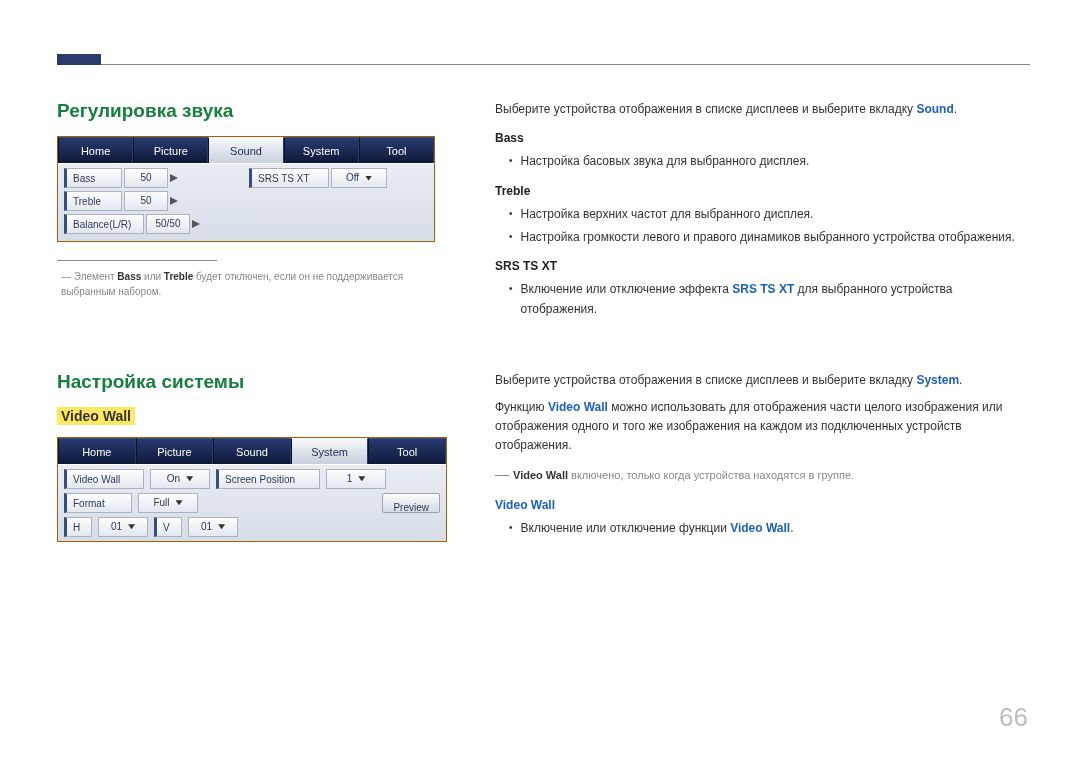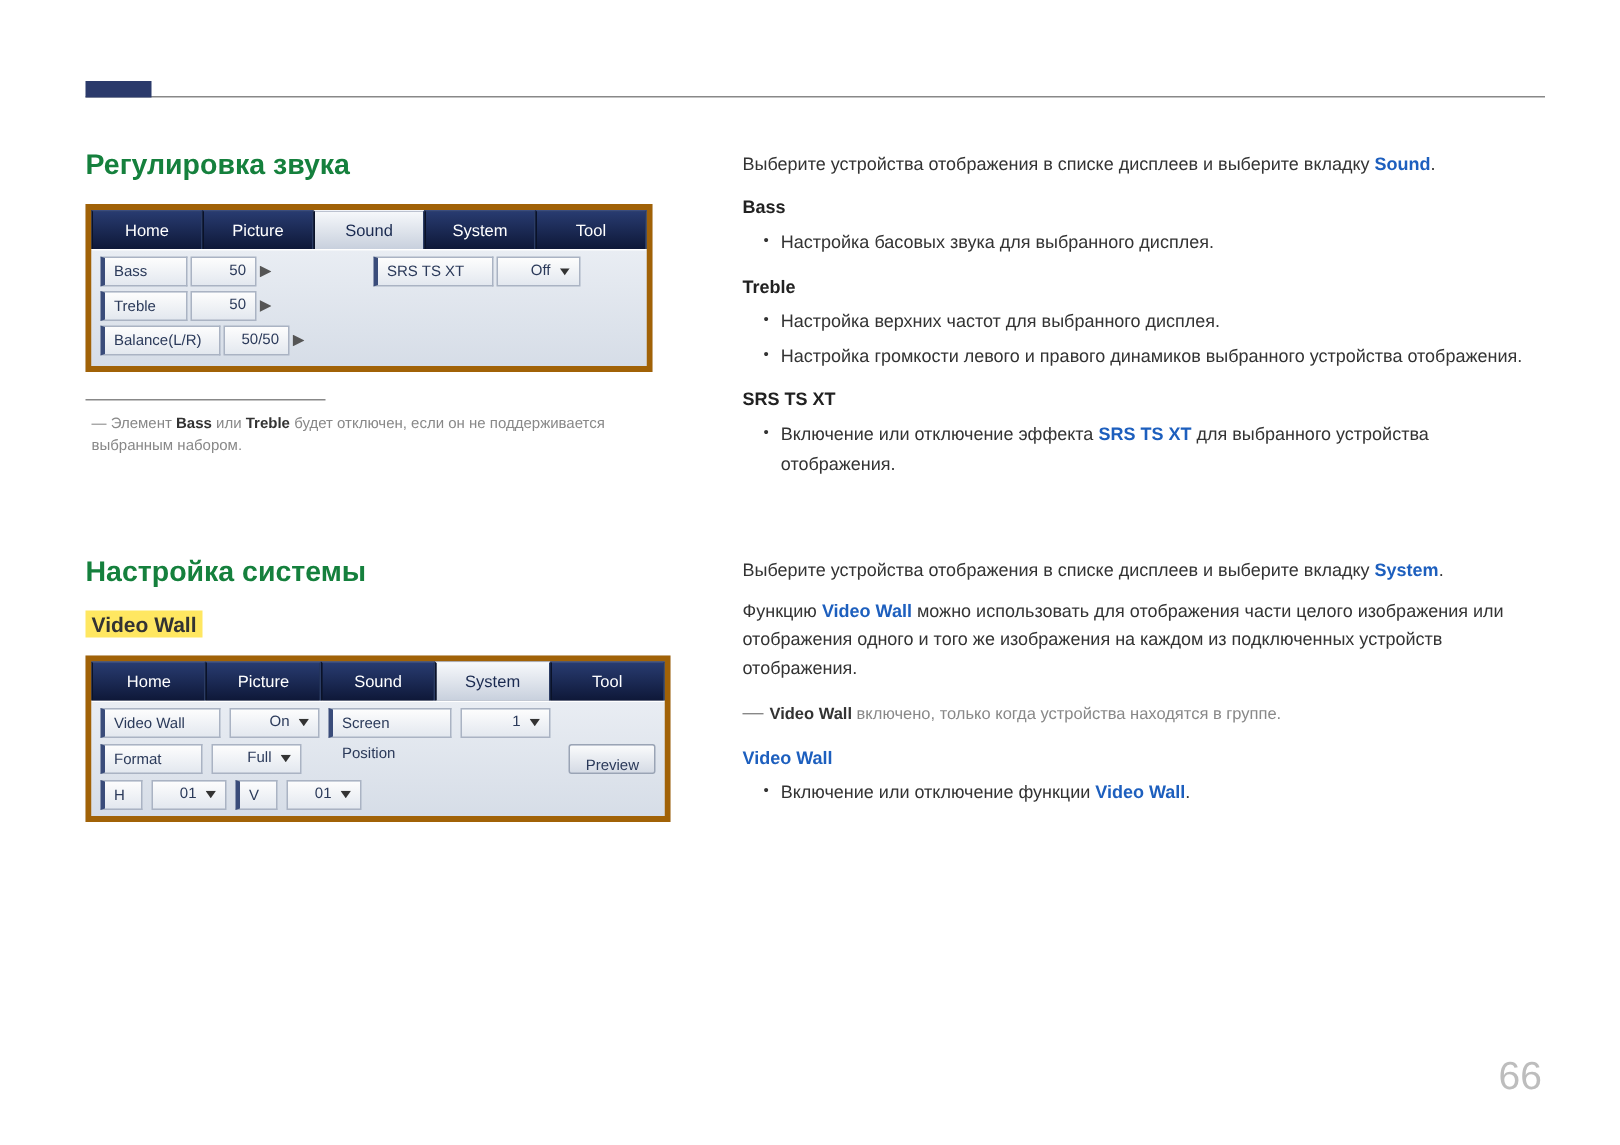--- a/index.html
+++ b/index.html
@@ -31,21 +31,21 @@
     position: absolute;
     left: 57px;
     top: 100px;
     right: 50px;
   }
   .two-col { display: flex; gap: 48px; }
   .left-col { width: 390px; flex: 0 0 390px; }
   .right-col { flex: 1; font-size: 12px; line-height: 1.6; color: #333; }
   h2 { font-size: 19px; font-weight: bold; color: #15803d; margin-bottom: 14px; }
   .ui-panel {
-    border: 4px solid #a16207;
+    border: 1px solid #a16207;
     background: #e2e7ee;
     width: 378px;
     font-size: 11px;
   }
   .tabs {
     display: flex;
     background: linear-gradient(#1b2a52, #0c1733);
     height: 26px;
   }
   .tab {
@@ -94,21 +94,21 @@
   .val {
     background: linear-gradient(#fdfdfd,#e3e8ef);
     border: 1px solid #aab3c3;
     height: 20px;
     line-height: 20px;
     padding: 0 6px;
     font-size: 10px;
     color: #2b3a5a;
     display: flex;
     align-items: center;
-    justify-content: flex-end;
+    justify-content: center;
     gap: 6px;
   }
   .slider-hint {
     width: 8px;
     height: 8px;
     background: #555;
     clip-path: polygon(0 0, 100% 50%, 0 100%);
     display: inline-block;
   }
   .dropdown-caret {
@@ -272,21 +272,21 @@
           <div class="tab active">System</div>
           <div class="tab">Tool</div>
         </div>
         <div class="panel-body-sys">
           <div class="sys-row">
             <div class="lbl" style="width:80px">Video Wall</div>
             <div class="val" style="width:60px">
                 <span>On</span>
                 <span class="dropdown-caret"></span>
               </div>
-            <div class="lbl" style="width:82px">Screen Position</div>
+            <div class="lbl" style="width:104px">Screen Position</div>
             <div class="val" style="width:60px">
                 <span>1</span>
                 <span class="dropdown-caret"></span>
               </div>
           </div>
           <div class="sys-row">
             <div class="lbl" style="width:68px">Format</div>
             <div class="val" style="width:60px">
                 <span>Full</span>
                 <span class="dropdown-caret"></span>

